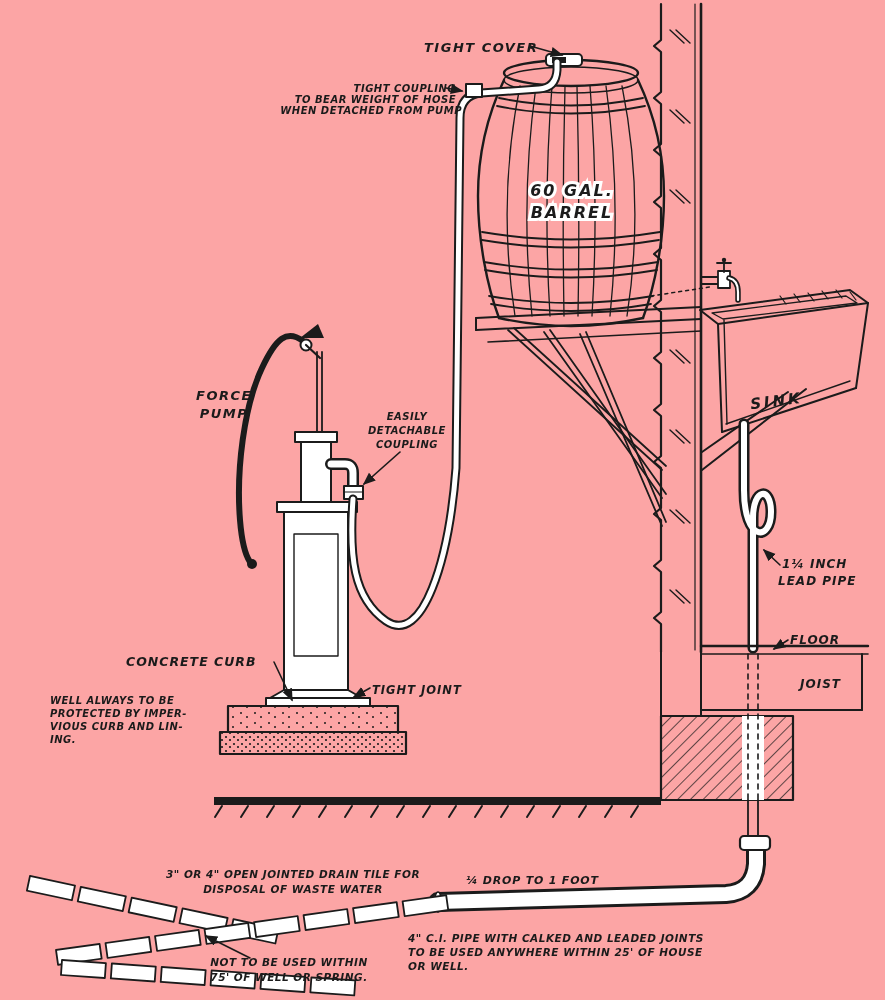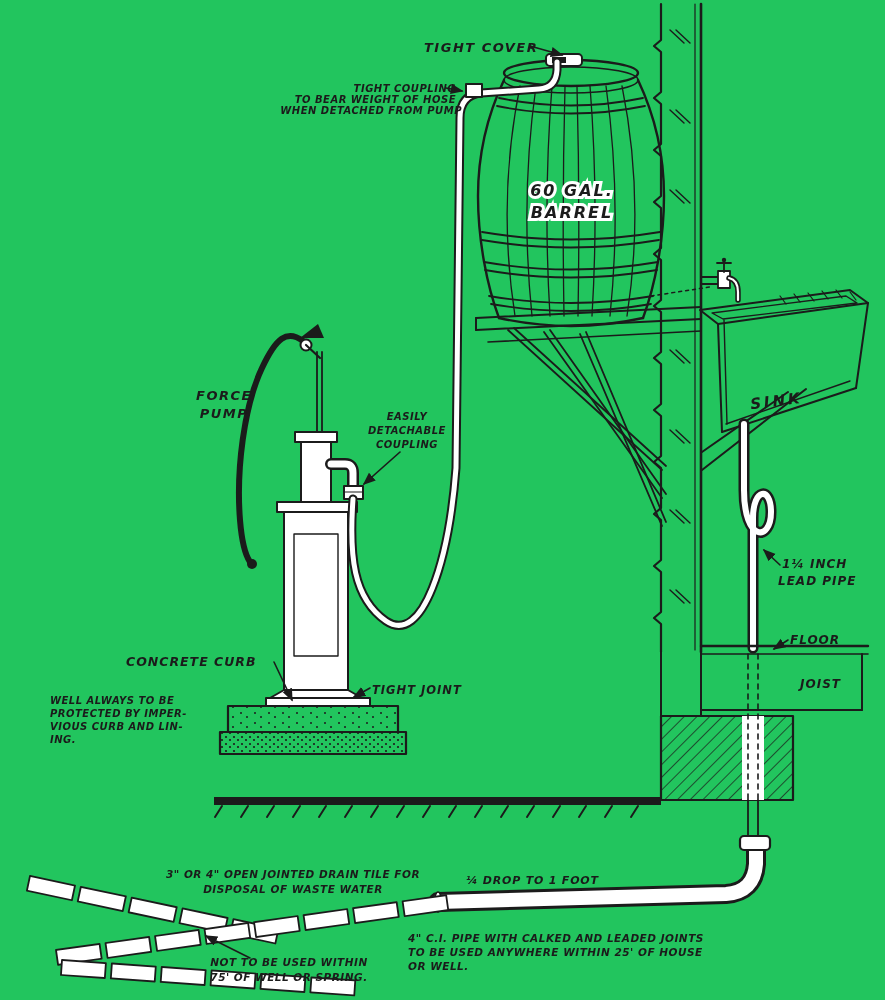--- a/index.html
+++ b/index.html
@@ -1,16 +1,16 @@
 <!DOCTYPE html>
 <html><head>
 <meta charset="utf-8">
 <style>
   html,body{margin:0;padding:0;background:#ffffff;}
-  .stage{position:relative;width:885px;height:1000px;background:#22c55e;overflow:hidden;}
+  .stage{position:relative;width:885px;height:1000px;background:#fca5a5;overflow:hidden;}
   svg{position:absolute;left:0;top:0;}
   .lbl{font-family:"DejaVu Sans",sans-serif;font-style:italic;font-weight:bold;fill:#1b1b1b;stroke:none;}
   .s10{font-size:10px;letter-spacing:0.5px;}
   .s105{font-size:10.5px;letter-spacing:0.5px;}
   .s11{font-size:11px;letter-spacing:0.8px;}
   .s115{font-size:11.5px;letter-spacing:1px;}
   .s12{font-size:12px;letter-spacing:1px;}
   .s125{font-size:12.5px;letter-spacing:1px;}
   .s13{font-size:13px;letter-spacing:1.5px;}
   .s15{font-size:15px;letter-spacing:3px;}

